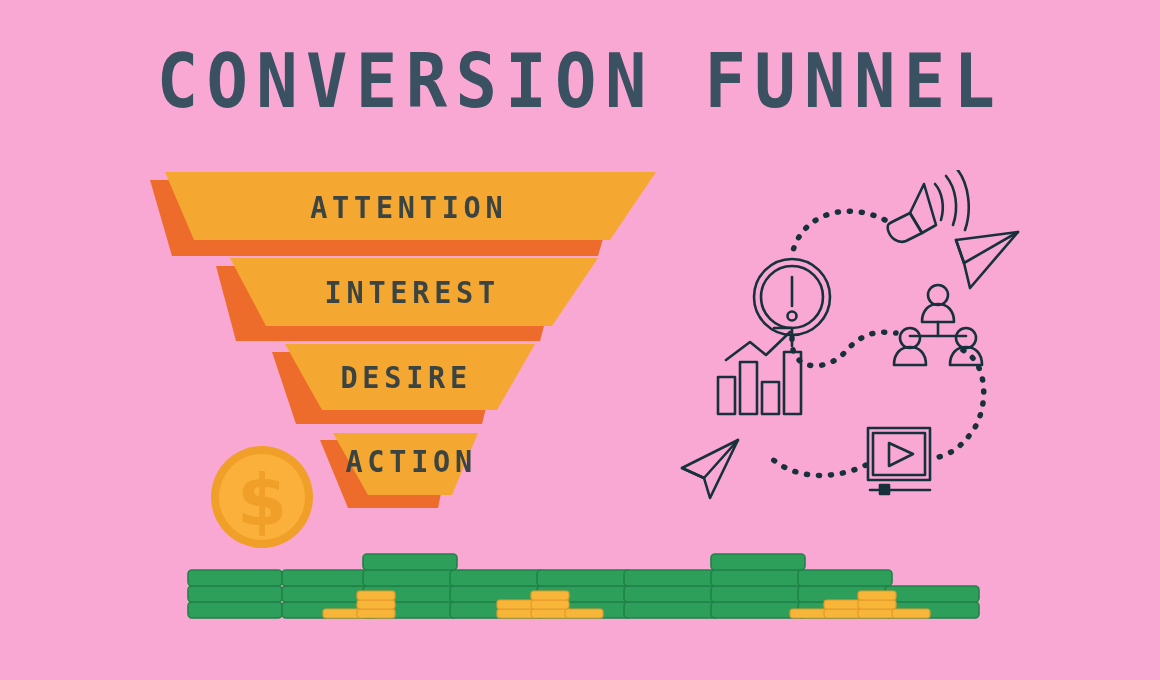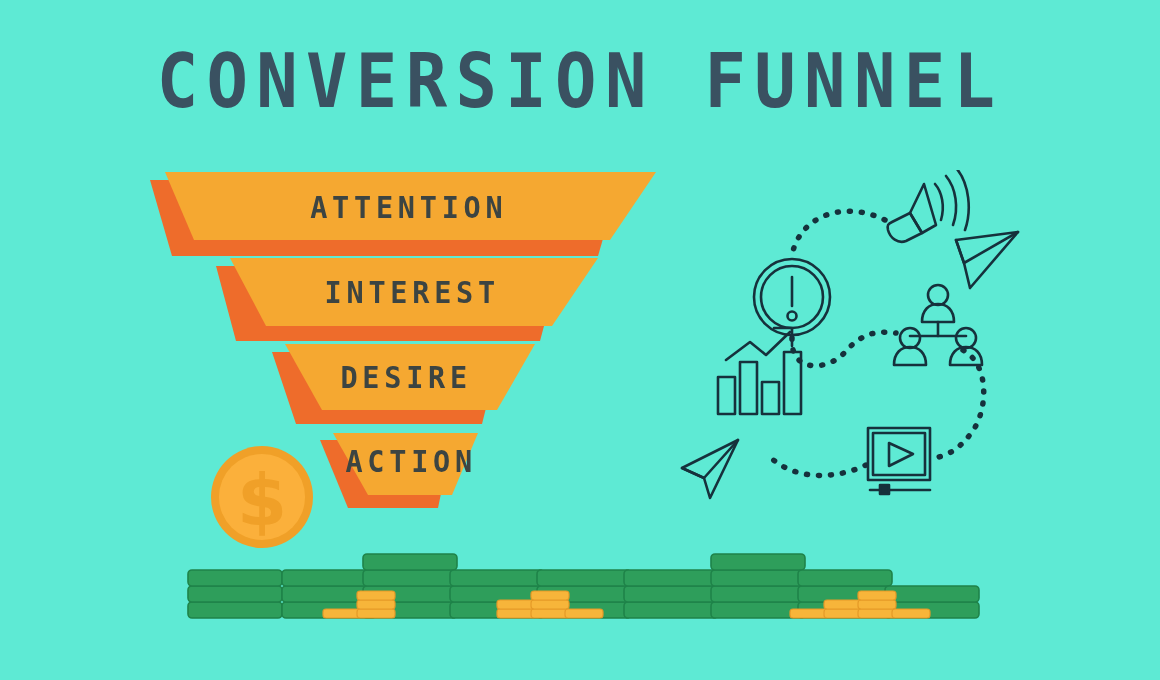--- a/index.html
+++ b/index.html
@@ -2,21 +2,21 @@
 <html><head>
 <meta charset="utf-8">
 <style>
   html,body{margin:0;padding:0;}
   body{
     width:1160px;height:680px;overflow:hidden;
     font-family:"DejaVu Sans Mono","Liberation Mono",monospace;
   }
   #stage{
     position:relative;width:1160px;height:680px;
-    background:#5eead4;
+    background:#f9a8d4;
     overflow:hidden;
   }
   
   #title{
     position:absolute;left:0;top:44px;width:1160px;
     text-align:center;
     font-family:"DejaVu Sans Mono","Liberation Mono",monospace;
     font-size:74px;
     font-weight:700;
     letter-spacing:9px;

